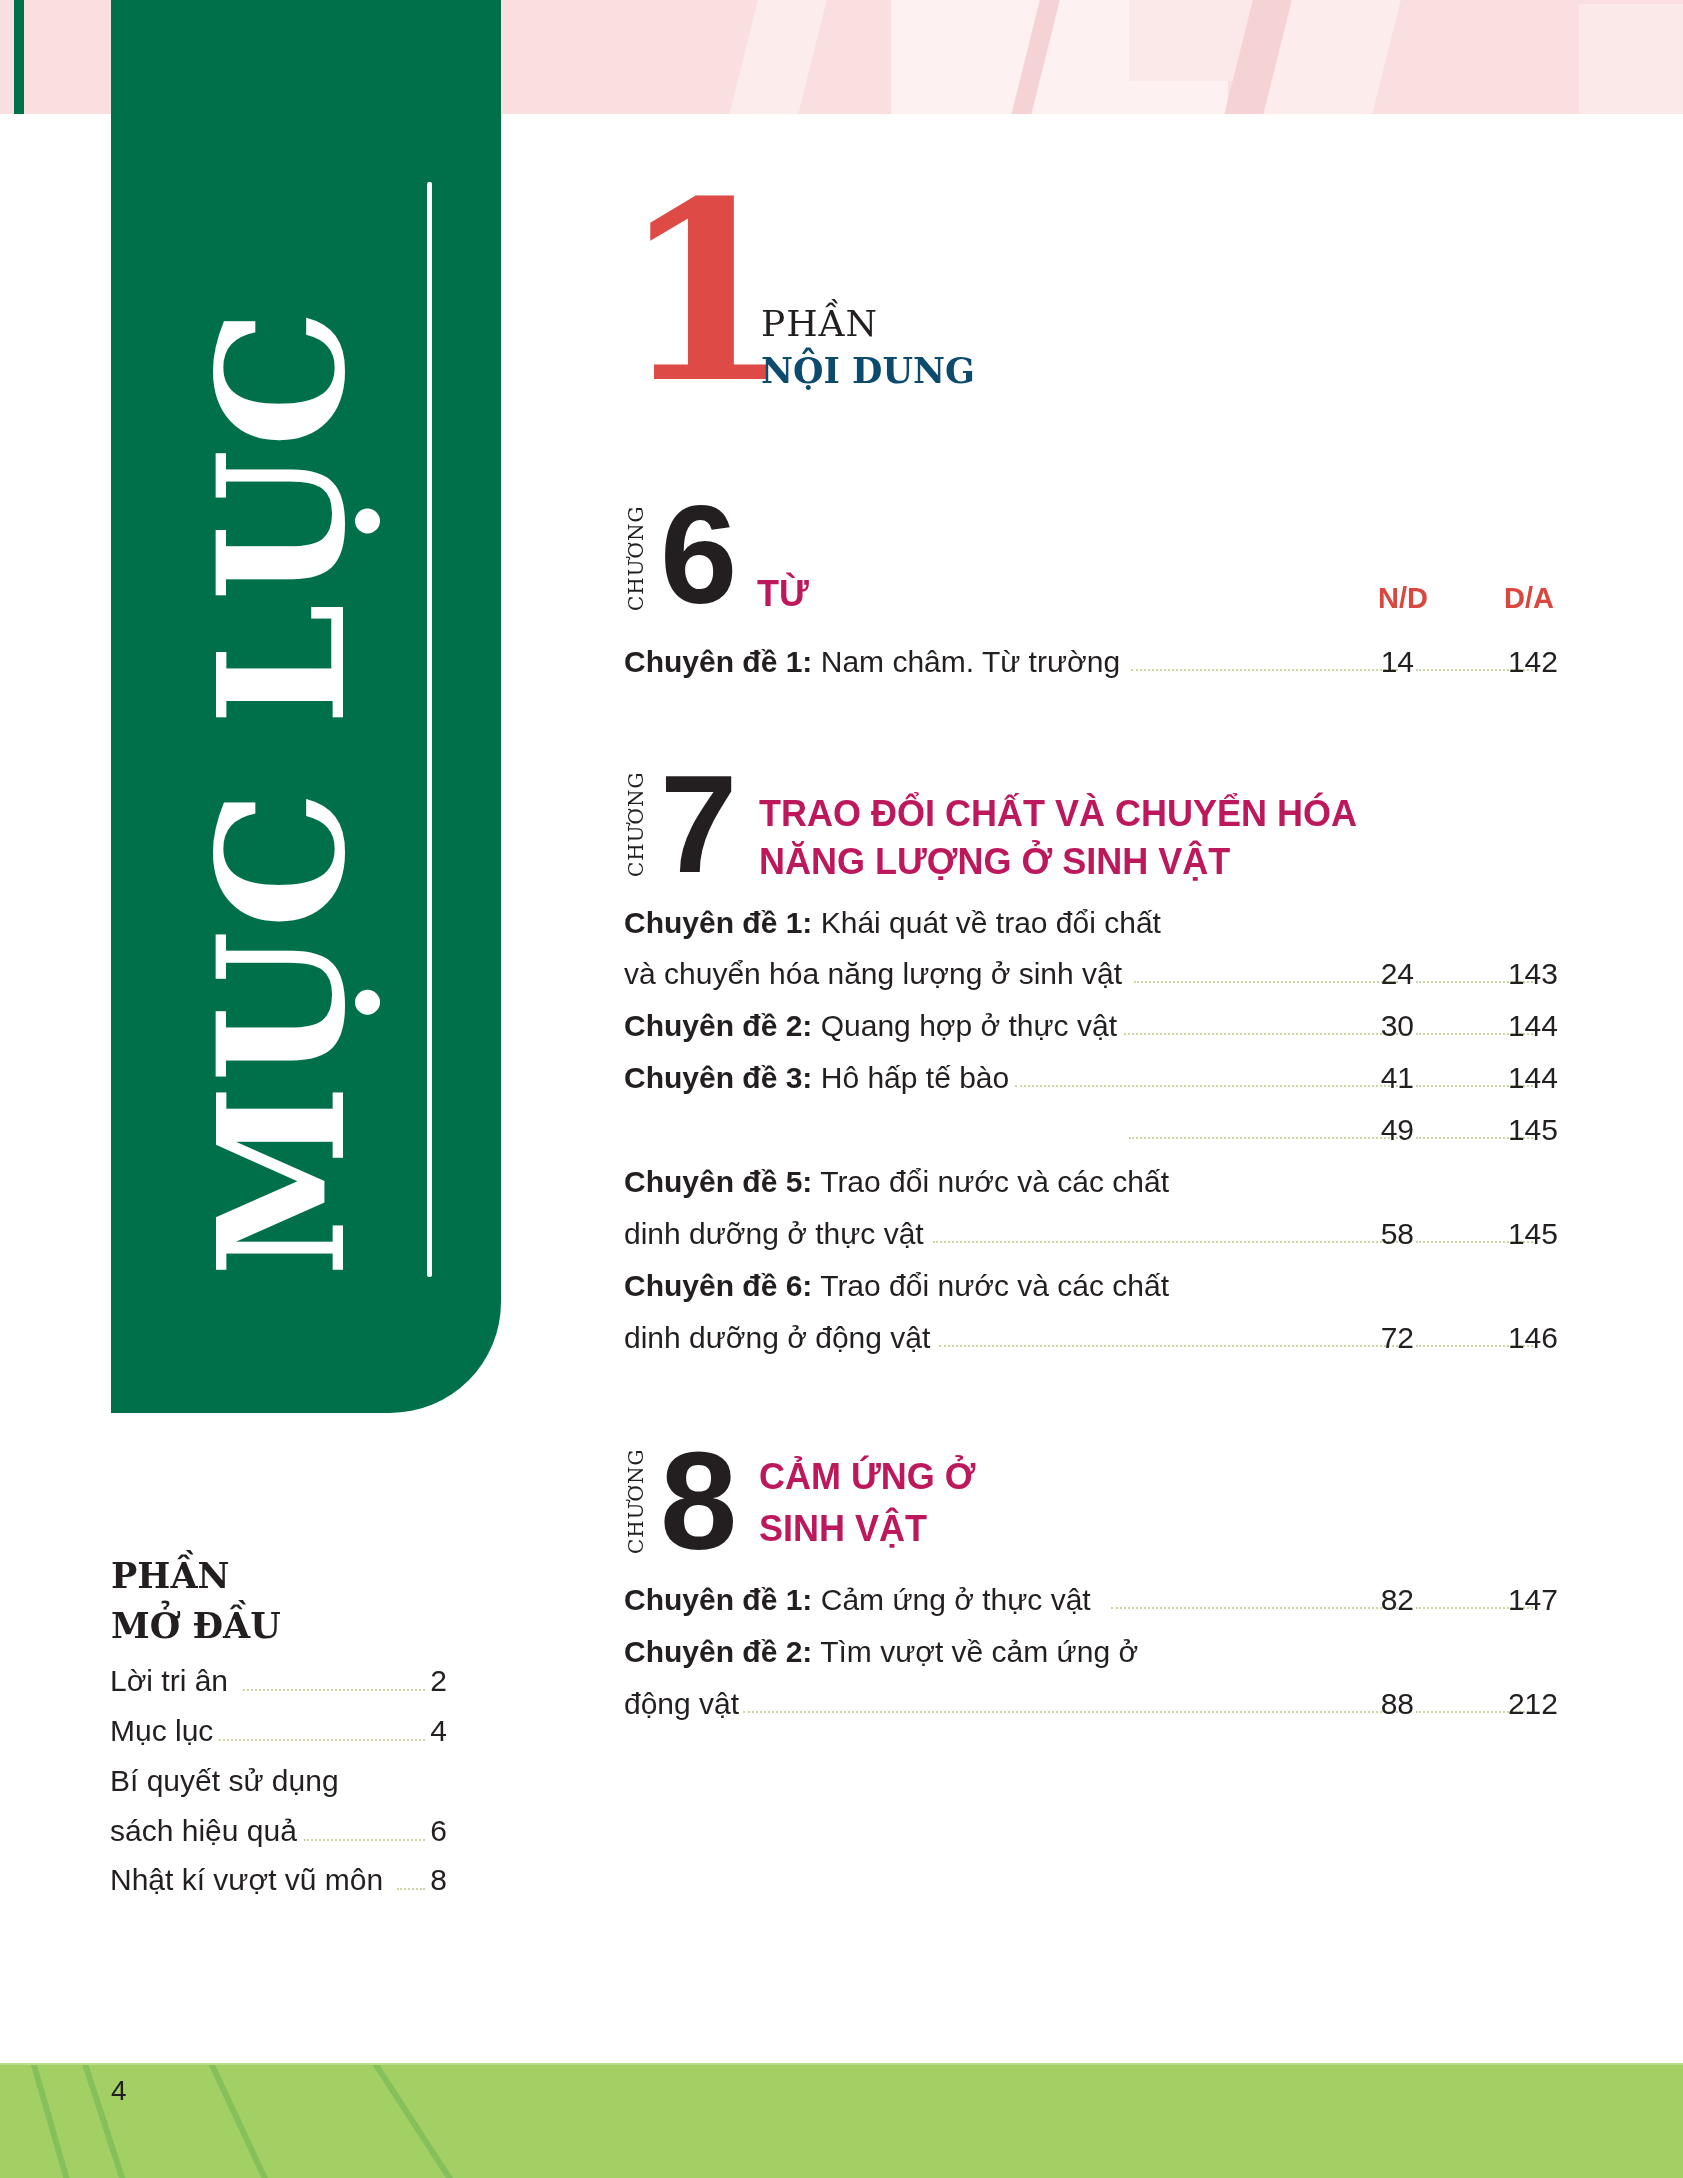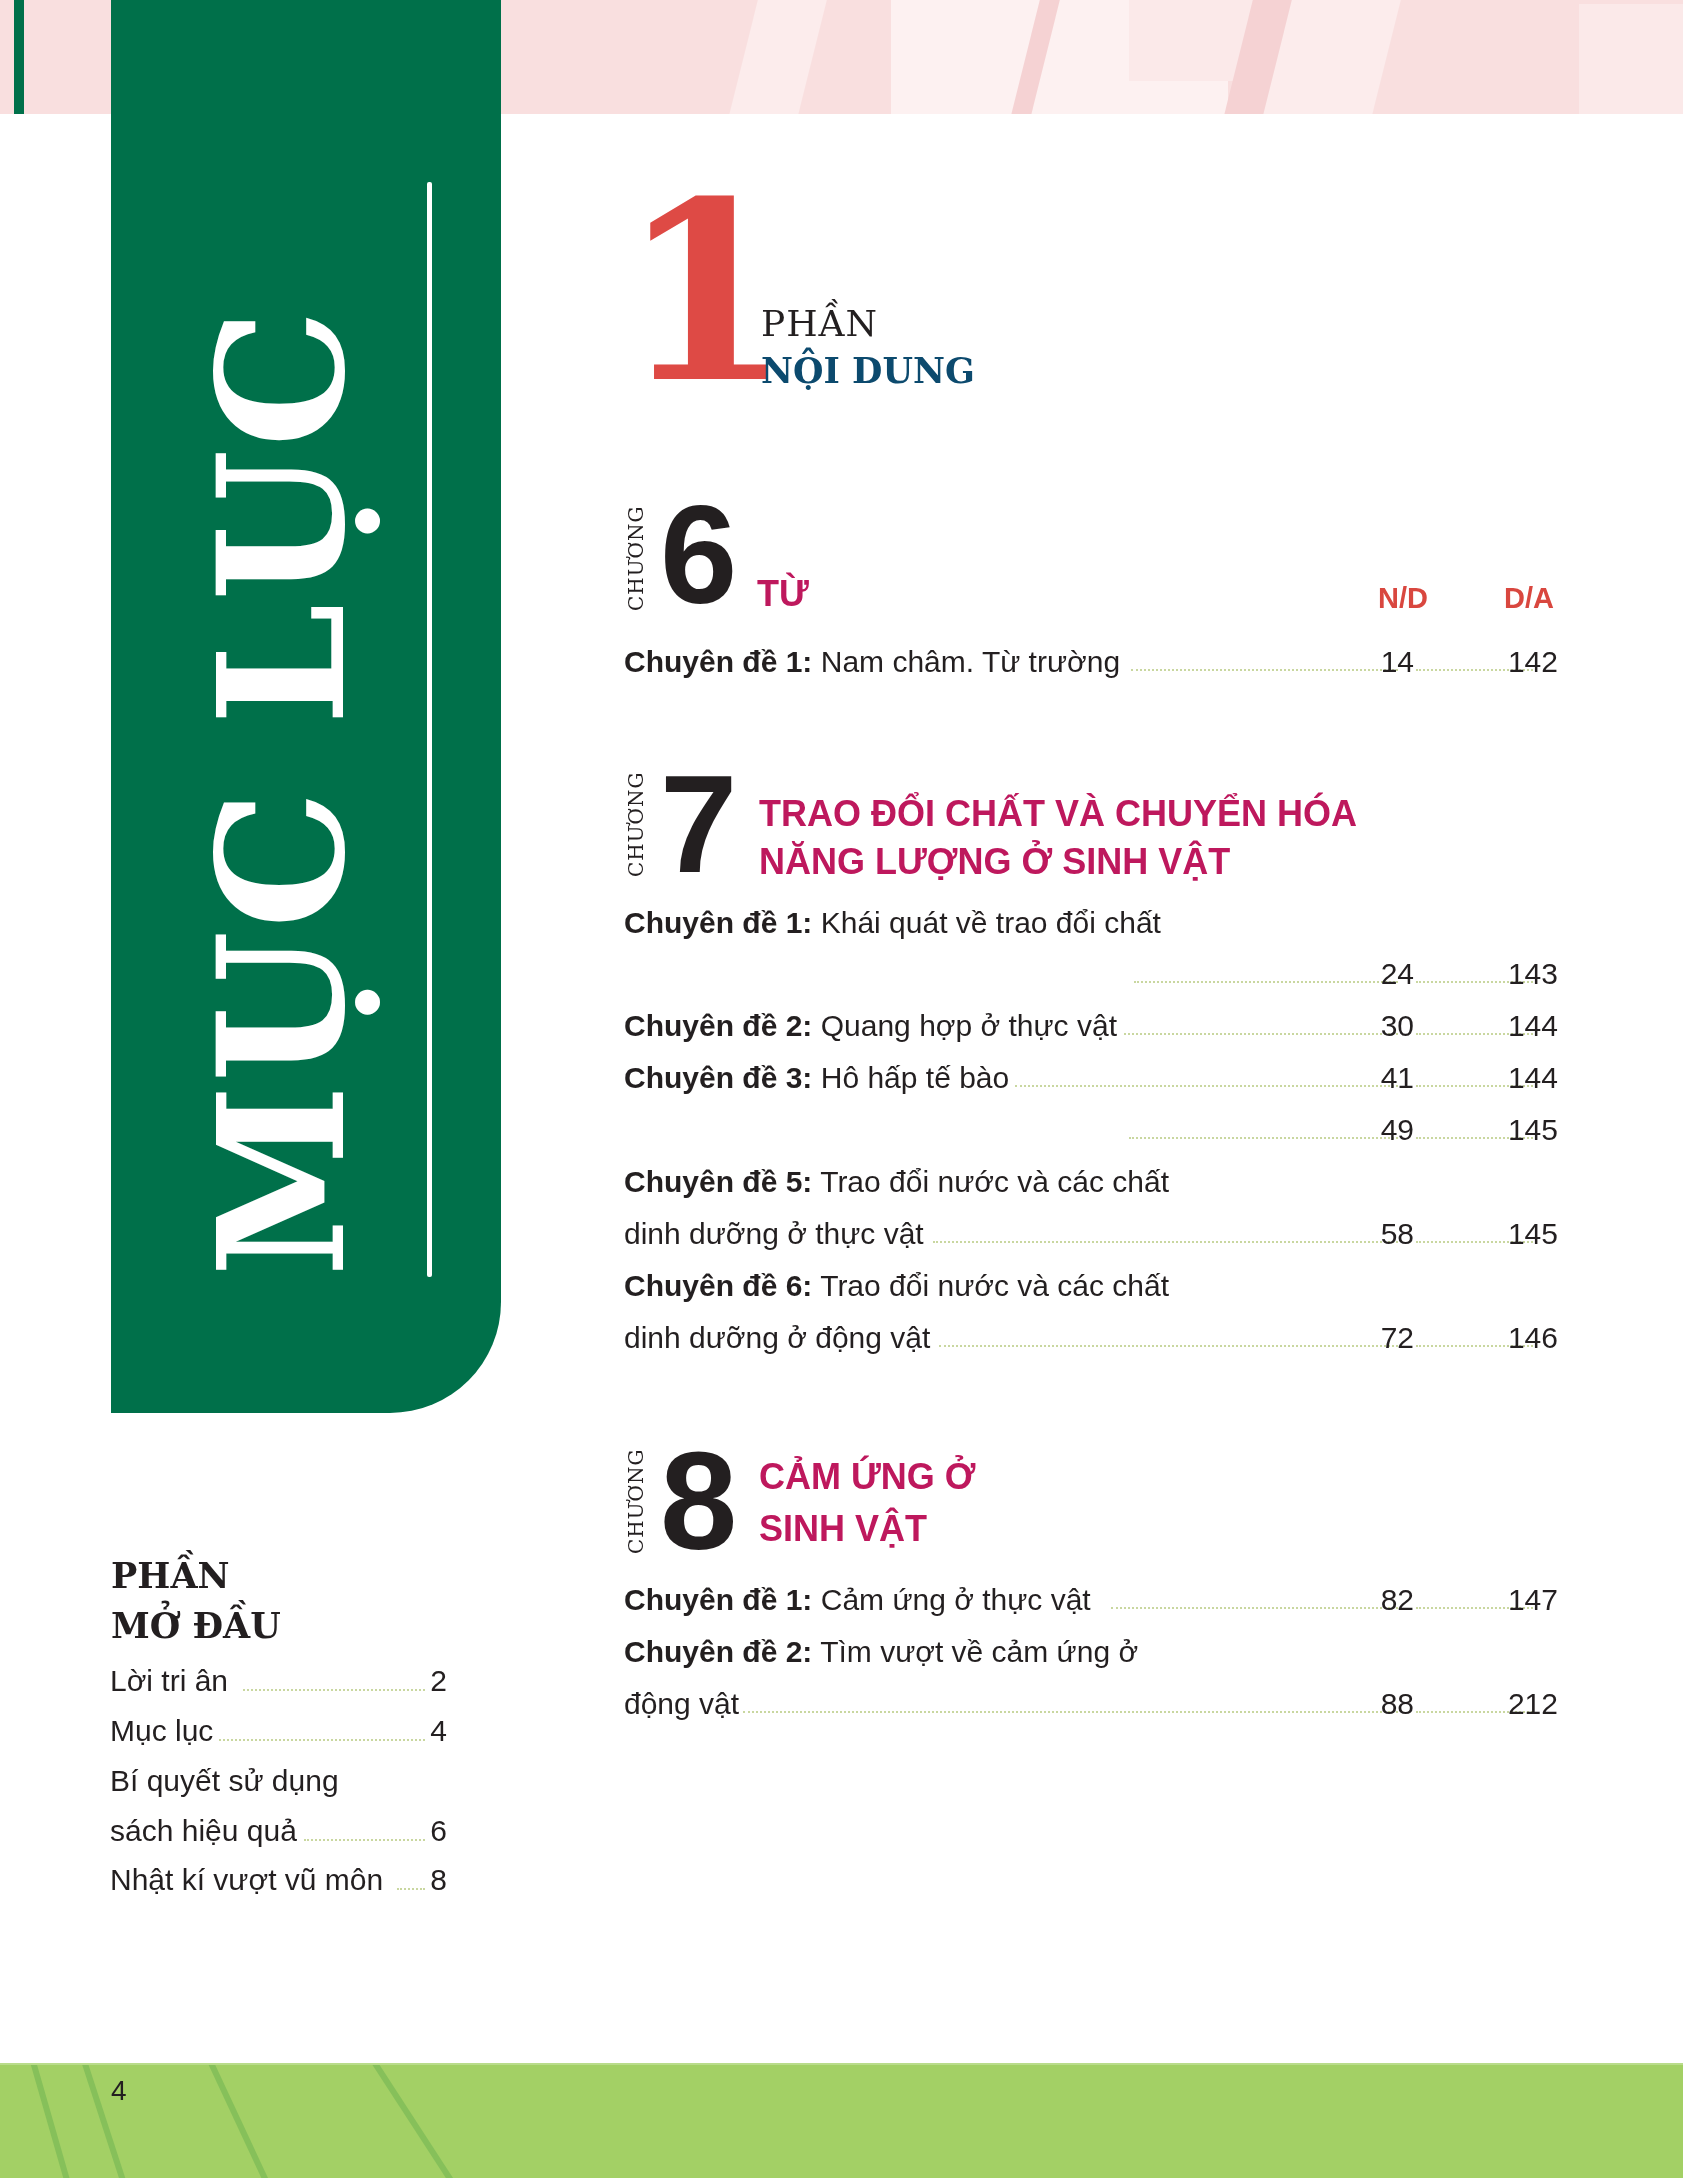--- a/index.html
+++ b/index.html
@@ -94,20 +94,21 @@
 
 <div class="abs ch-word" style="left:624px;top:877px;">CHƯƠNG</div>
 <div class="abs ch-num" style="left:660px;top:754px;">7</div>
 <div class="abs ch-title" style="left:759px;top:789px;">TRAO ĐỔI CHẤT VÀ CHUYỂN HÓA</div>
 <div class="abs ch-title" style="left:759px;top:837px;">NĂNG LƯỢNG Ở SINH VẬT</div>
 
 <div class="abs row" style="top:903px;">
   <span class="label"><b>Chuyên đề 1:</b> <span>Khái quát về trao đổi chất</span></span>
 </div>
 <div class="abs row" style="top:954px;">
+  <span class="label">và chuyển hóa năng lượng ở sinh vật</span>
   <span class="dots1" style="left:510px;width:264px;"></span>
   <span class="n1">24</span>
   <span class="dots2"></span>
   <span class="n2">143</span>
 </div>
 <div class="abs row" style="top:1006px;">
   <span class="label"><b>Chuyên đề 2:</b> <span>Quang hợp ở thực vật</span></span>
   <span class="dots1" style="left:500px;width:274px;"></span>
   <span class="n1">30</span>
   <span class="dots2"></span>

